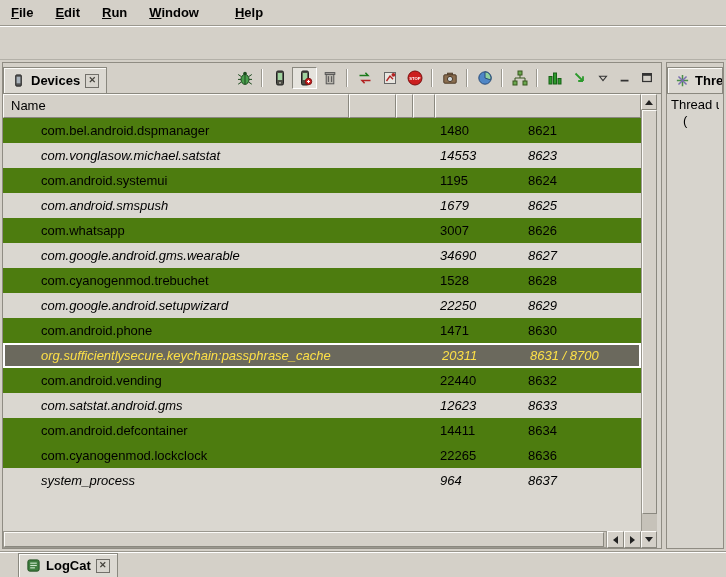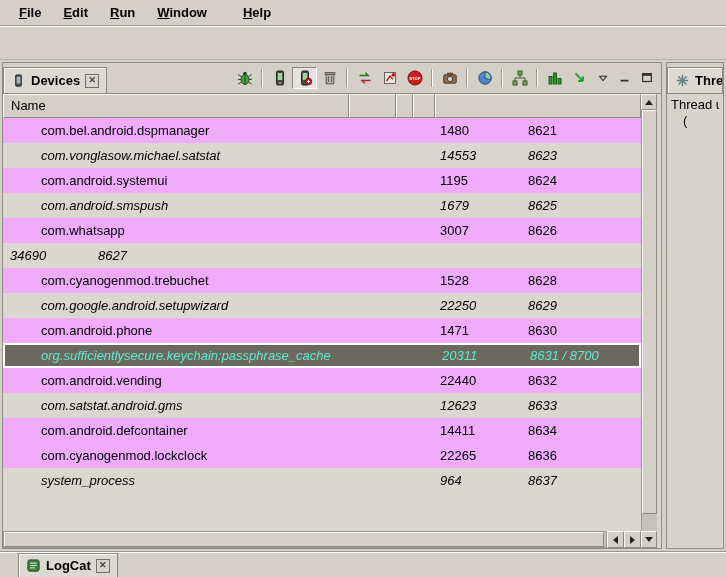--- a/index.html
+++ b/index.html
@@ -1,20 +1,20 @@
 <!DOCTYPE html>
 <html><head>
 <meta charset="utf-8">
 <style>
   html,body{margin:0;padding:0;}
   body{font-family:"Liberation Sans",sans-serif;font-size:13px;color:#000;background:#9a9a9a;}
   .window{width:726px;height:577px;background:#d4d0c8;position:relative;overflow:hidden;box-sizing:border-box;}
 
   
-  .menubar{height:26px;display:flex;align-items:center;padding-left:8px;
+  .menubar{height:26px;display:flex;align-items:center;padding-left:0;
     border-bottom:1px solid #9a978e;box-shadow:0 1px 0 #ffffff;box-sizing:border-box;font-weight:bold;}
   .menu-item{padding:0 11px;line-height:22px;cursor:default;}
   .menu-item:last-child{margin-left:14px;}
   .menu-item u{text-decoration:underline;}
 
   
   .toolbar-strip{height:34px;box-sizing:border-box;border-bottom:1px solid #b3b0a8;box-shadow:inset 0 1px 0 #fff;}
 
   
   .main{height:491px;display:flex;box-sizing:border-box;padding:2px 2px 2px 2px;}
@@ -48,22 +48,22 @@
   .hcell{box-sizing:border-box;background:#d4d0c8;border:1px solid;border-color:#fcfbf8 #8a887f #8a887f #fcfbf8;
     line-height:21px;padding-left:7px;overflow:hidden;white-space:nowrap;cursor:default;}
   .hc-name{width:346px;}
   .hc-pid{width:47px;}
   .hc-1{width:17px;}
   .hc-2{width:22px;}
   .hc-port{flex:1;}
   .rows{flex:1;overflow:hidden;background:#dad7d0;position:relative;}
   .trow{height:25px;display:flex;align-items:center;box-sizing:border-box;cursor:default;}
   .trow.even{background:#dad7d0;font-style:italic;}
-  .trow.odd{background:#f0abfc;}
-  .trow.selected{background:#6b695d;color:#5eead4;border:2px solid #ffffff;}
+  .trow.odd{background:#4d7c0f;}
+  .trow.selected{background:#6b695d;color:#fde047;border:2px solid #ffffff;}
   .c-name{width:430px;box-sizing:border-box;padding-left:38px;overflow:hidden;white-space:nowrap;}
   .c-pid{width:47px;box-sizing:border-box;padding-left:7px;overflow:hidden;white-space:nowrap;}
   .c-1{width:17px;}
   .c-2{width:22px;}
   .c-port{flex:1;box-sizing:border-box;padding-left:9px;overflow:hidden;white-space:nowrap;}
   .trow.selected .c-name{padding-left:36px;}
 
   
   .hscroll{height:17px;display:flex;flex-shrink:0;background:#c6c2b9;}
   .htrack{width:604px;position:relative;background:#c6c2b9;box-sizing:border-box;border:1px solid #9a978e;}
@@ -280,20 +280,21 @@
                 <div class="c-port">8625</div>
               </div>
               <div class="trow odd">
                 <div class="c-name">com.whatsapp</div>
                 <div class="c-pid">3007</div>
                 <div class="c-1"></div>
                 <div class="c-2"></div>
                 <div class="c-port">8626</div>
               </div>
               <div class="trow even">
+                <div class="c-name">com.google.android.gms.wearable</div>
                 <div class="c-pid">34690</div>
                 <div class="c-1"></div>
                 <div class="c-2"></div>
                 <div class="c-port">8627</div>
               </div>
               <div class="trow odd">
                 <div class="c-name">com.cyanogenmod.trebuchet</div>
                 <div class="c-pid">1528</div>
                 <div class="c-1"></div>
                 <div class="c-2"></div>

